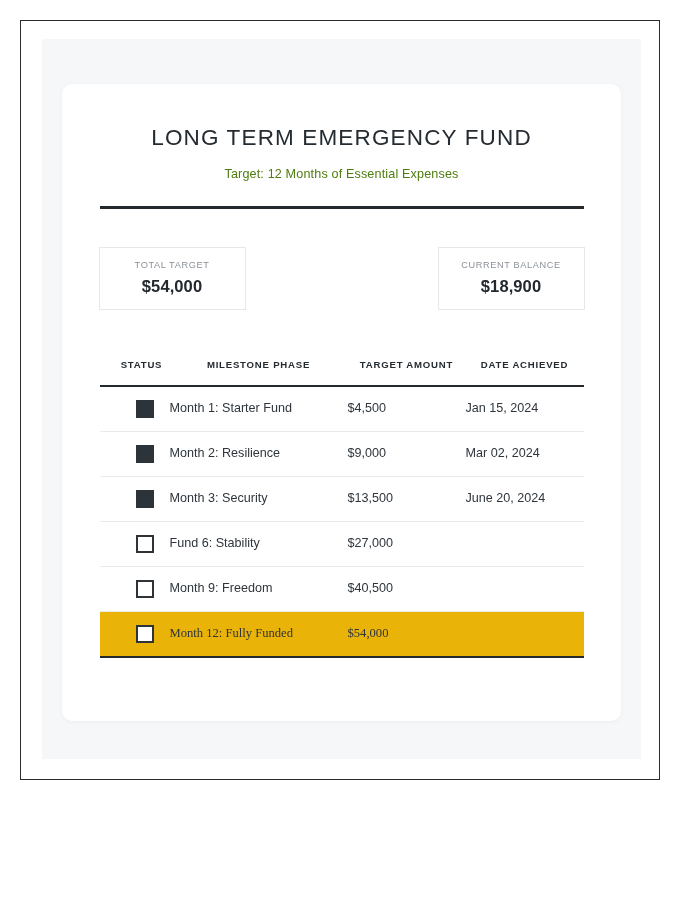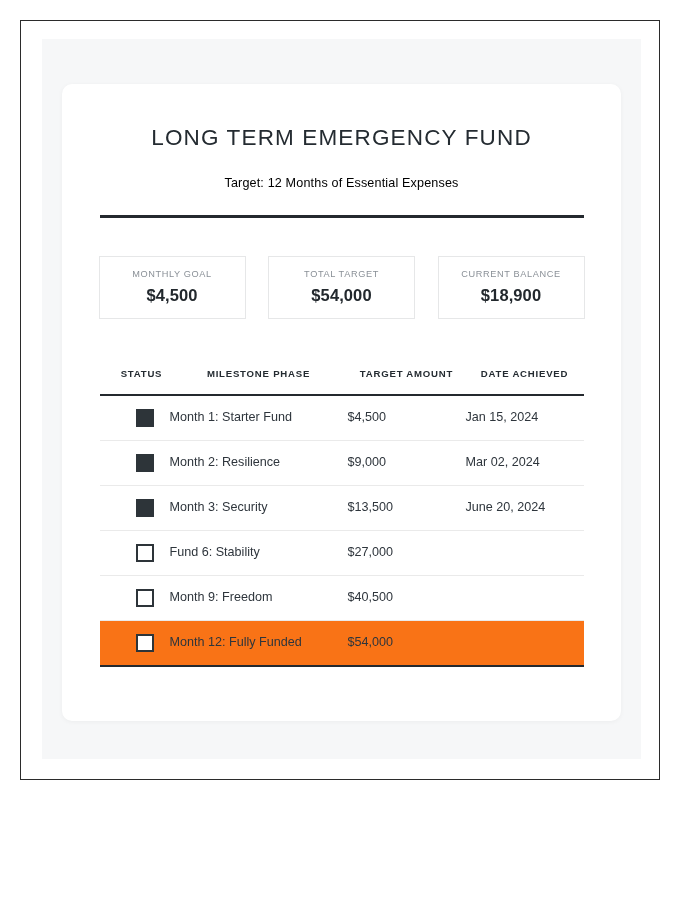--- a/index.html
+++ b/index.html
@@ -45,23 +45,23 @@
 
   .doc-title {
     font-size:22.5px;
     font-weight:normal;
     letter-spacing:1.15px;
     color:#242b31;
     line-height:1.2;
   }
 
   .doc-subtitle {
-    margin-top:25px;
+    margin-top:16px;
     font-size:12.6px;
-    color:#000000;
+    color:#4d7c0f;
     letter-spacing:0.15px;
   }
 
   .header-rule {
     margin:25px auto 0 auto;
     width:484px;
     height:2.5px;
     background:#24292e;
   }
 
@@ -127,21 +127,21 @@
 
   .milestone-table tbody td {
     font-size:12.6px;
     color:#2e353c;
     padding:13px 0;
     vertical-align:middle;
     line-height:1.36;
     border-bottom:1px solid #eaeaea;
   }
   .milestone-table tbody tr:last-child td { border-bottom:2.5px solid #24292e; }
-  .milestone-table tbody tr.row-highlight td { background:#f97316; }
+  .milestone-table tbody tr.row-highlight td { background:#eab308;font-family:Liberation Serif, serif; }
 
   .cell-status { padding-left:14px !important; }
 
   .status-box {
     display:block;
     width:18px; height:18px;
     margin-left:22px;
     border:2px solid #2d3439;
     background:#ffffff;
   }
@@ -161,24 +161,20 @@
   <div id="document-card">
 
     <div class="doc-header">
       <div class="doc-title">LONG TERM EMERGENCY FUND</div>
       <div class="doc-subtitle">Target: 12 Months of Essential Expenses</div>
       <div class="header-rule"></div>
     </div>
 
     <div class="stats-row">
 
-      <div class="stat-card">
-        <div class="stat-label">MONTHLY GOAL</div>
-        <div class="stat-value">$4,500</div>
-      </div>
 
       <div class="stat-card">
         <div class="stat-label">TOTAL TARGET</div>
         <div class="stat-value">$54,000</div>
       </div>
 
       <div class="stat-card">
         <div class="stat-label">CURRENT BALANCE</div>
         <div class="stat-value">$18,900</div>
       </div>

